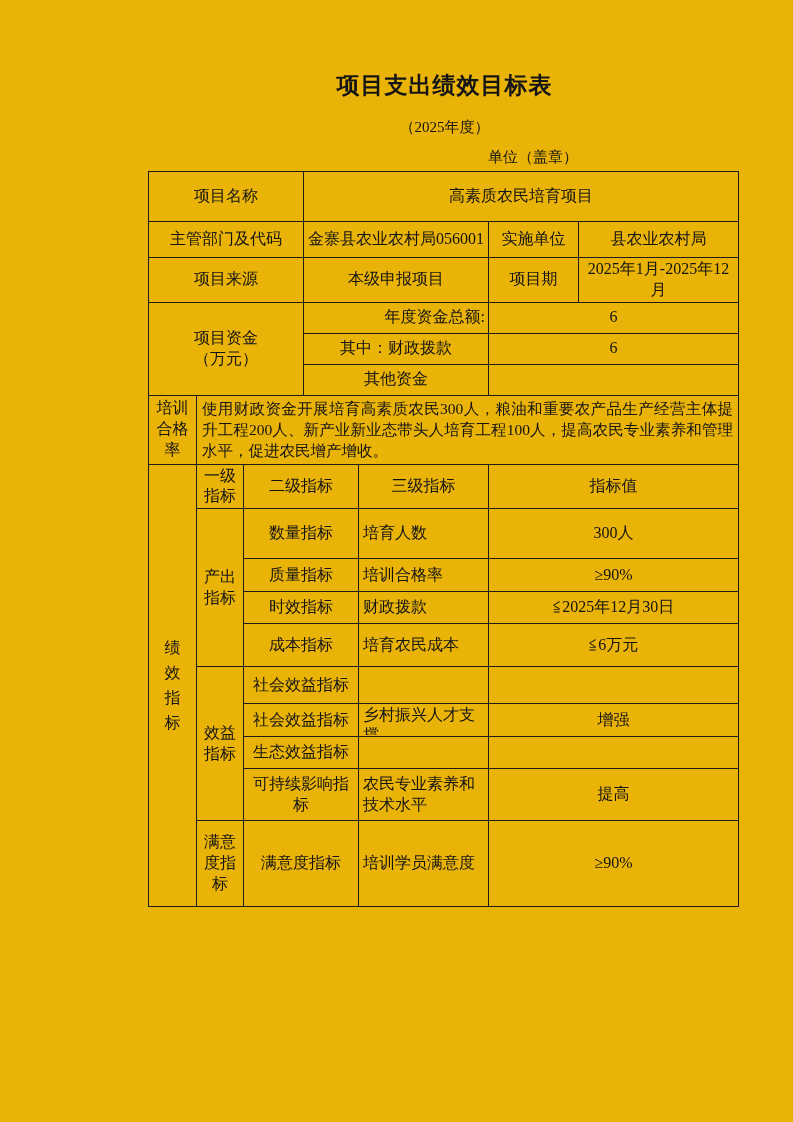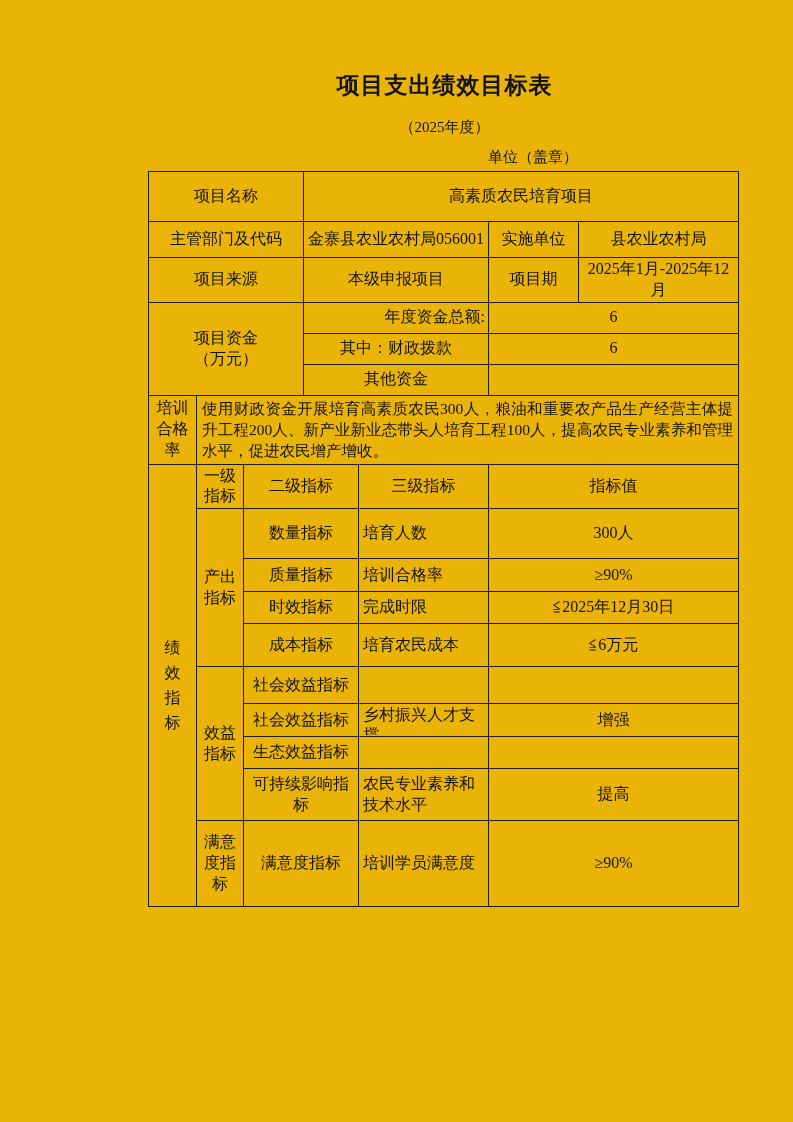--- a/index.html
+++ b/index.html
@@ -117,21 +117,21 @@
       <td class="l3">培育人数</td>
       <td colspan="2">300人</td>
     </tr>
     <tr style="height:33px">
       <td colspan="2">质量指标</td>
       <td class="l3">培训合格率</td>
       <td colspan="2">≥90%</td>
     </tr>
     <tr style="height:32px">
       <td colspan="2">时效指标</td>
-      <td class="l3">完成时限</td>
+      <td class="l3">财政拨款</td>
       <td colspan="2">≦2025年12月30日</td>
     </tr>
     <tr style="height:43px">
       <td colspan="2">成本指标</td>
       <td class="l3">培育农民成本</td>
       <td colspan="2">≦6万元</td>
     </tr>
 
     <tr style="height:37px">
       <td rowspan="4">

